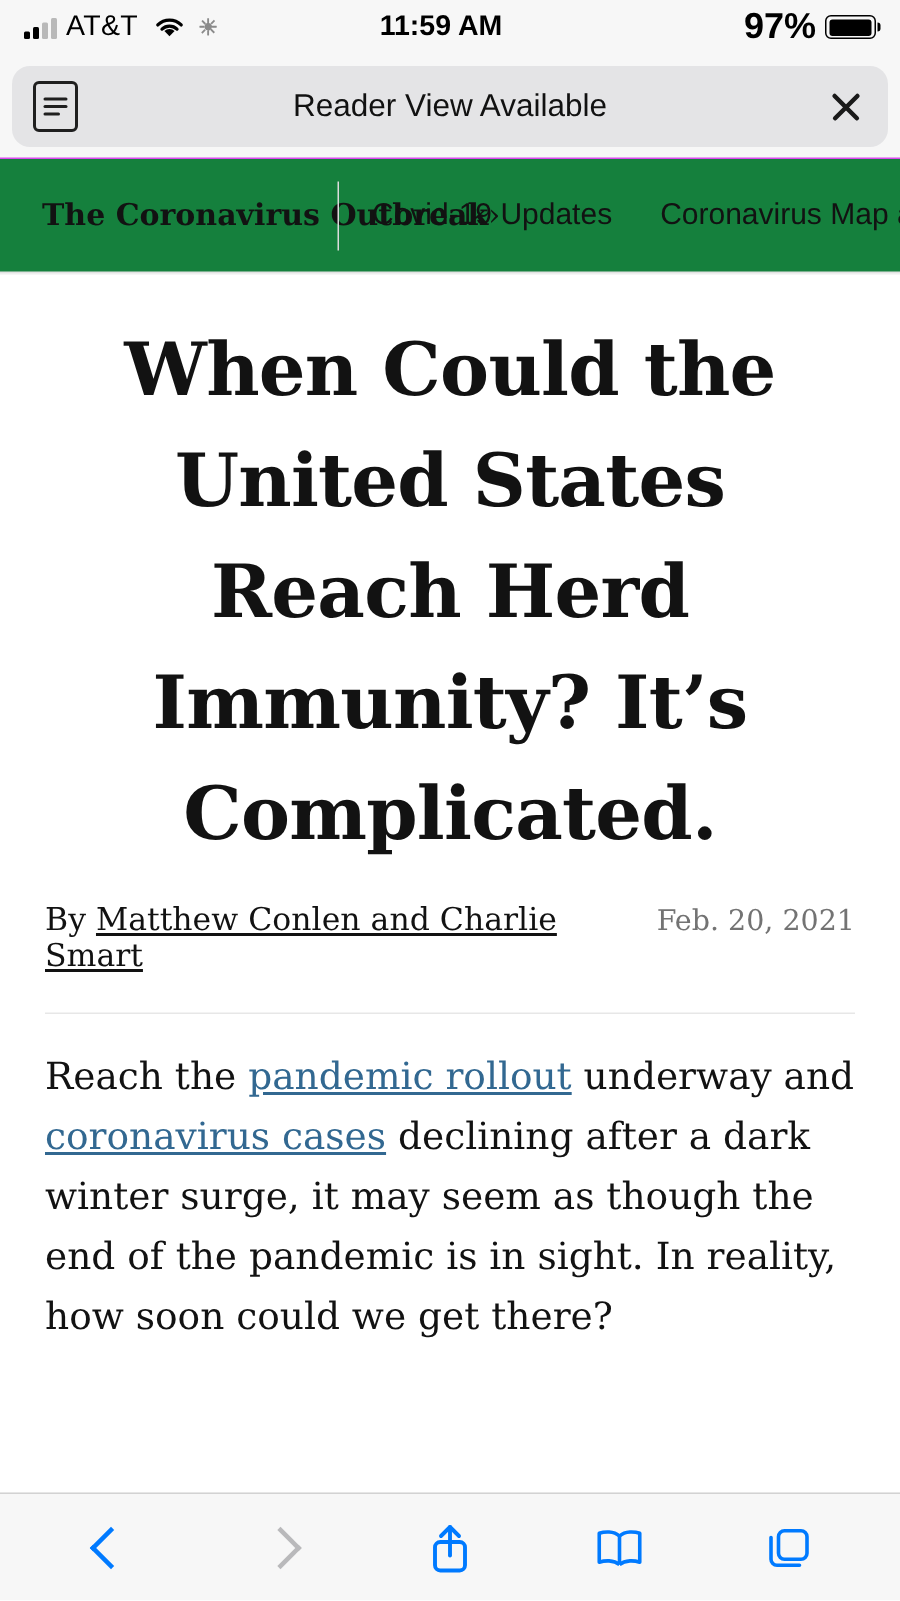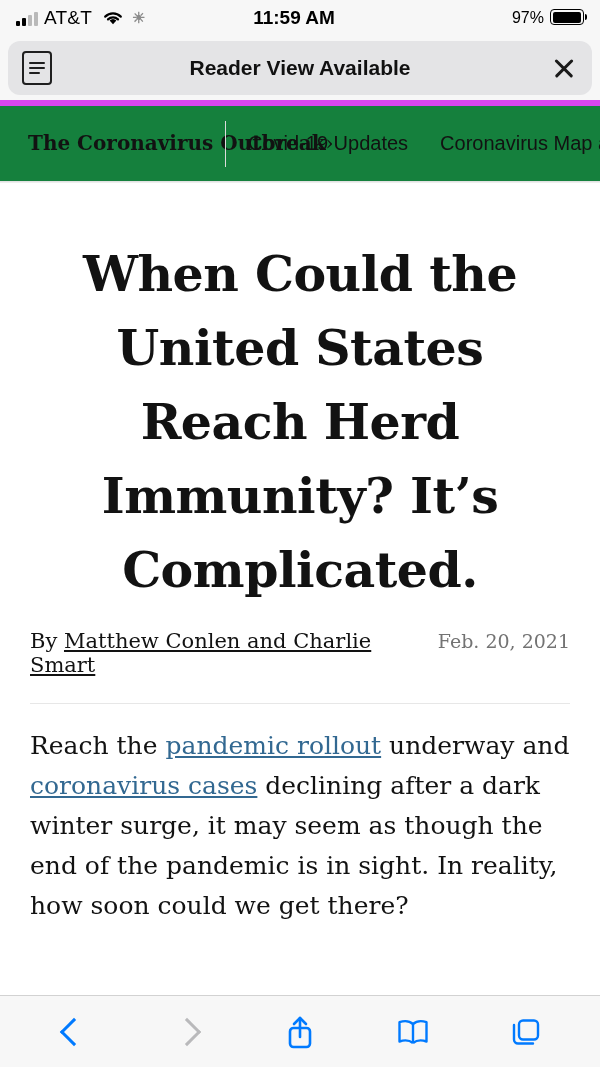--- a/index.html
+++ b/index.html
@@ -38,41 +38,40 @@
   .signal-bars i:nth-child(3) { height: 11px; background: #b9b9b9; }
   .signal-bars i:nth-child(4) { height: 14px; background: #b9b9b9; }
   .carrier { font-size: 19px; font-weight: 400; letter-spacing: .2px; }
   .wifi { margin-left: 4px; }
   .sun-icon { margin-left: 2px; color: #8b8b8b; font-size: 15px; }
   .status-time {
     position: absolute; left: 0; right: 12px; text-align: center;
     font-size: 19px; font-weight: 600;
   }
   .status-right {
-    margin-left: auto; display: flex; align-items: flex-start; gap: 6px;
-    font-size: 16px; font-weight: 400;
+    margin-left: auto; display: flex; align-items: center; gap: 6px;
+    font-size: 24px; font-weight: 700;
   }
   .battery {
     width: 34px; height: 16px; border: 1.5px solid #000; border-radius: 4px;
     position: relative; padding: 1.5px;
   }
   .battery::after {
     content: ""; position: absolute; right: -4px; top: 4px;
     width: 2.5px; height: 6px; background: #000; border-radius: 0 2px 2px 0;
   }
   .battery > span { display: block; height: 100%; width: 97%; background: #000; border-radius: 2px; }
 
   
   .reader-banner {
     height: 70px; background: #f7f7f7;
     flex: none;
     display: flex; align-items: center;
     padding: 0 8px 0 8px;
-    border-bottom: 6px solid #d946ef;
-    font-weight: bold;
+    border-bottom: 1px solid #d946ef;
   }
   .reader-inner {
     background: #e4e4e6; border-radius: 12px;
     height: 54px; width: 100%;
     display: flex; align-items: center;
     padding: 0 14px;
     position: relative;
   }
   .reader-doc-icon {
     width: 30px; height: 34px; border: 2px solid #1f1f1f; border-radius: 4px;
@@ -133,21 +132,21 @@
     color: #121212; max-width: 175px; flex: none;
   }
   .subnav-title .chev { font-weight: normal; }
   .subnav-divider { width: 1px; height: 46px; background: #dcdcdc; margin: 0 22px; flex: none; }
   .subnav-links { display: flex; align-items: center; gap: 32px; font-size: 20px; color: #121212; }
   .subnav-links span { flex: none; }
 
   
   .article {
     flex: 1 1 auto; overflow: hidden; background: #fff;
-    padding: 46px 30px 0 30px;
+    padding: 18px 30px 0 30px;
     border-top: 1px solid #eee;
   }
   .headline {
     font-family: "DejaVu Serif", serif;
     font-weight: bold;
     font-size: 49px; line-height: 74px;
     text-align: center; color: #121212;
     letter-spacing: -0.5px;
     margin: 8px 0 22px 0;
   }

